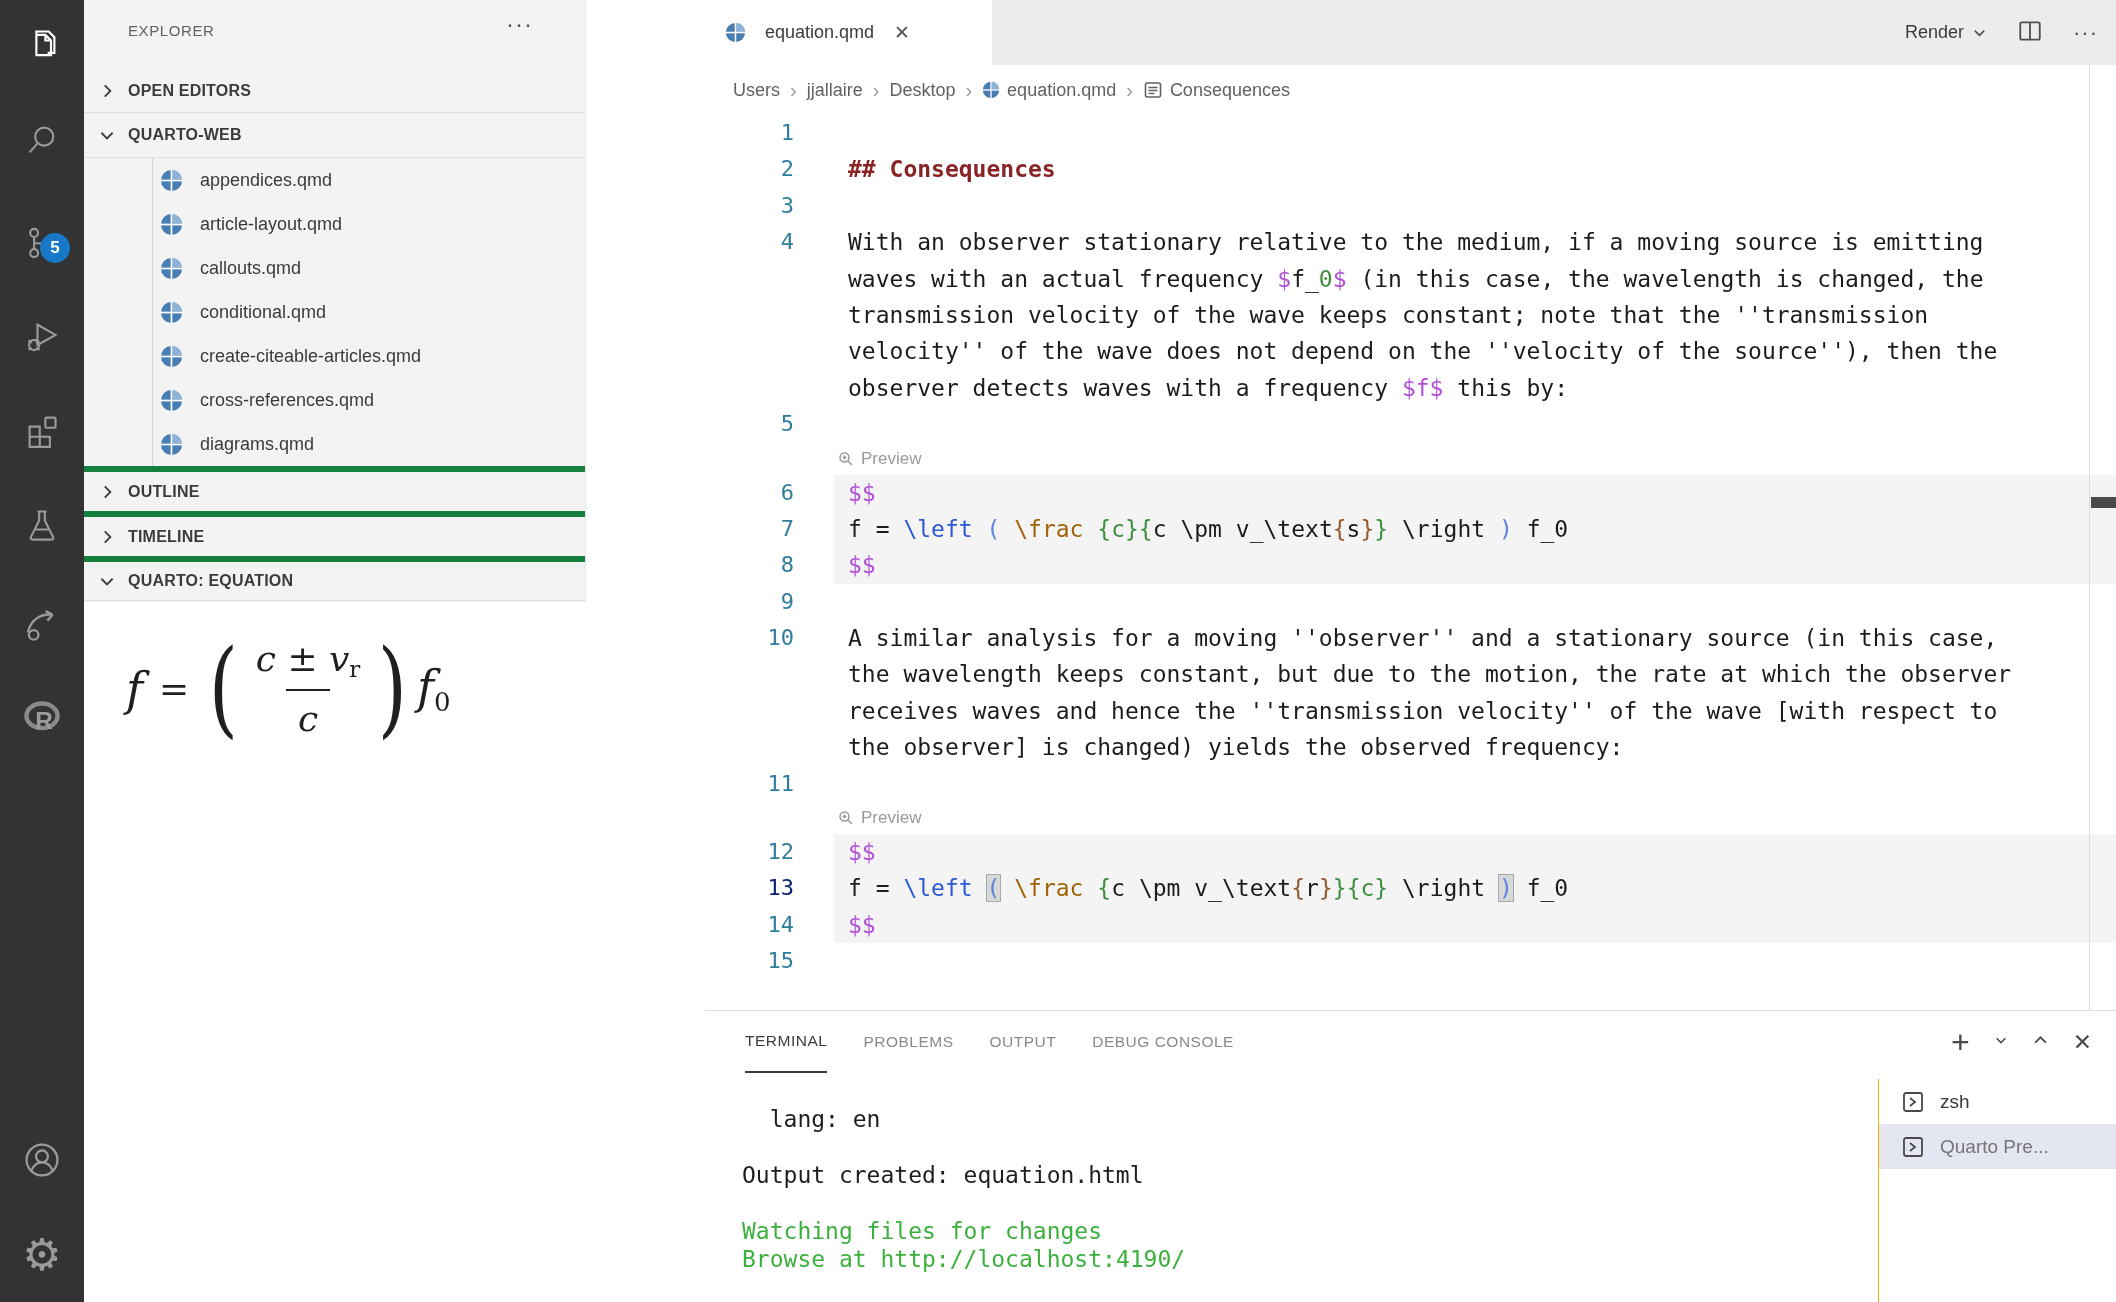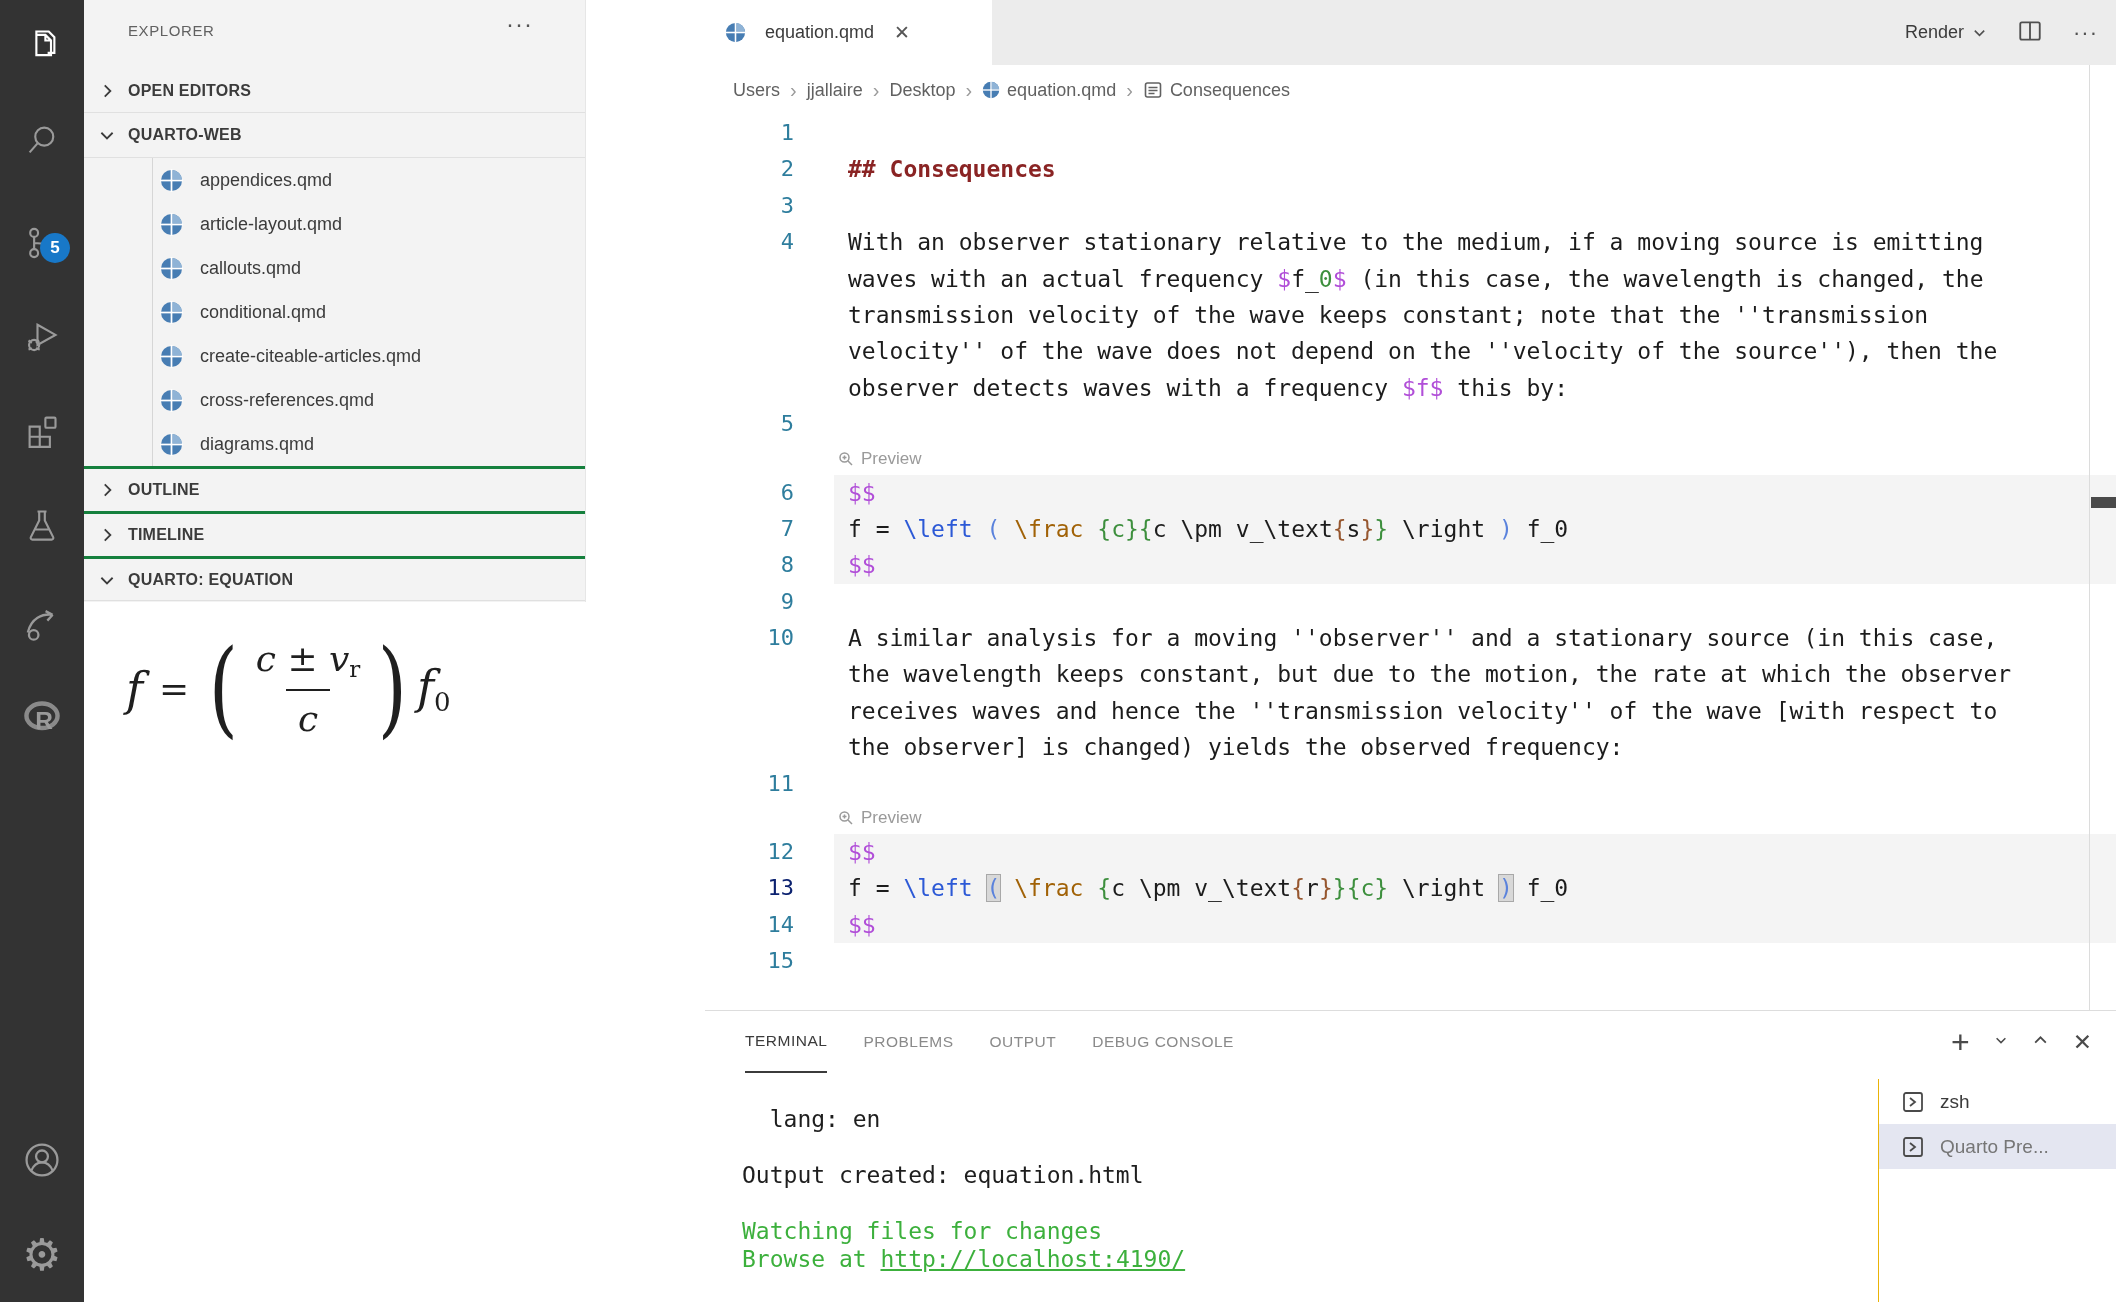--- a/index.html
+++ b/index.html
@@ -16,21 +16,21 @@
               background:#1878c8; color:#fff; font-size:17px; font-weight:bold; display:flex;
               align-items:center; justify-content:center; }
   .gear-glyph { font-family:"DejaVu Sans", sans-serif; font-size:44px; color:#9a9a9a; line-height:1; }
 
   
   #sidebar { position:absolute; left:84px; top:0; width:502px; height:1302px; background:#f3f3f3;
              border-right:1px solid #e6e6e6; }
   .sb-title { position:absolute; left:44px; top:22px; font-size:15px; letter-spacing:0.6px; color:#616161; }
   .sb-more { position:absolute; right:52px; top:10px; font-size:24px; color:#555; letter-spacing:1px; }
   .sb-header { position:absolute; left:0; width:100%; height:45px; display:flex; align-items:center;
-               border-top:3px solid #15803d; }
+               border-top:6px solid #15803d; }
   .sb-header .chev { margin-left:14px; width:22px; display:flex; }
   .sb-header .lbl { margin-left:8px; font-size:16px; font-weight:bold; color:#3b3b3b; letter-spacing:0.2px; }
   .sb-header svg { stroke:#3b3b3b; fill:none; stroke-width:1.6; }
   #hdr-open { top:70px; height:43px; border-top:none; border-bottom:1px solid #e0e0e0; }
   #hdr-folder { top:113px; border-top:none; border-bottom:1px solid #e0e0e0; }
   #hdr-outline { top:466px; }
   #hdr-timeline { top:511px; }
   #hdr-equation { top:556px; border-bottom:1px solid #e0e0e0; }
   #file-list { position:absolute; left:0; top:158px; width:100%; }
   .file-row { height:44px; display:flex; align-items:center; padding-left:76px; }
@@ -99,21 +99,21 @@
   #panel-tabs { position:absolute; left:40px; top:0; height:62px; display:flex; align-items:center; gap:36px; }
   .ptab { font-size:15.5px; letter-spacing:0.5px; color:#8a8a8a; height:62px; display:flex; align-items:center; }
   .ptab.active { color:#3b3b3b; border-bottom:2px solid #3b3b3b; }
   #panel-icons { position:absolute; right:24px; top:0; height:62px; display:flex; align-items:center; gap:24px; }
   #panel-icons svg { stroke:#4a4a4a; fill:none; stroke-width:1.7; }
   .p-plus { font-size:32px; font-weight:300; color:#4a4a4a; line-height:1; }
   .p-x { font-size:23px; color:#4a4a4a; }
   #term-out { position:absolute; left:37px; top:94px; font-family:"DejaVu Sans Mono", monospace;
               font-size:23px; line-height:28px; color:#1e1e1e; white-space:pre; }
   .tg { color:#3cb03c; }
-  .tgu { color:#3cb03c; text-decoration:underline; }
+  .tgu { color:#3cb03c; }
   #sessions { position:absolute; left:1173px; top:68px; right:0; bottom:0; border-left:1px solid #eab308; }
   .sess-row { height:45px; display:flex; align-items:center; padding-left:22px; gap:15px; }
   .sess-row.selected { background:#e4e6f1; }
   .sess-row svg { stroke:#4a4a4a; fill:none; stroke-width:1.8; }
   .sess-name { font-size:19px; color:#3b3b3b; }
   .sess-row.selected .sess-name { color:#767676; }
 </style>
 </head>
 <body>
 

